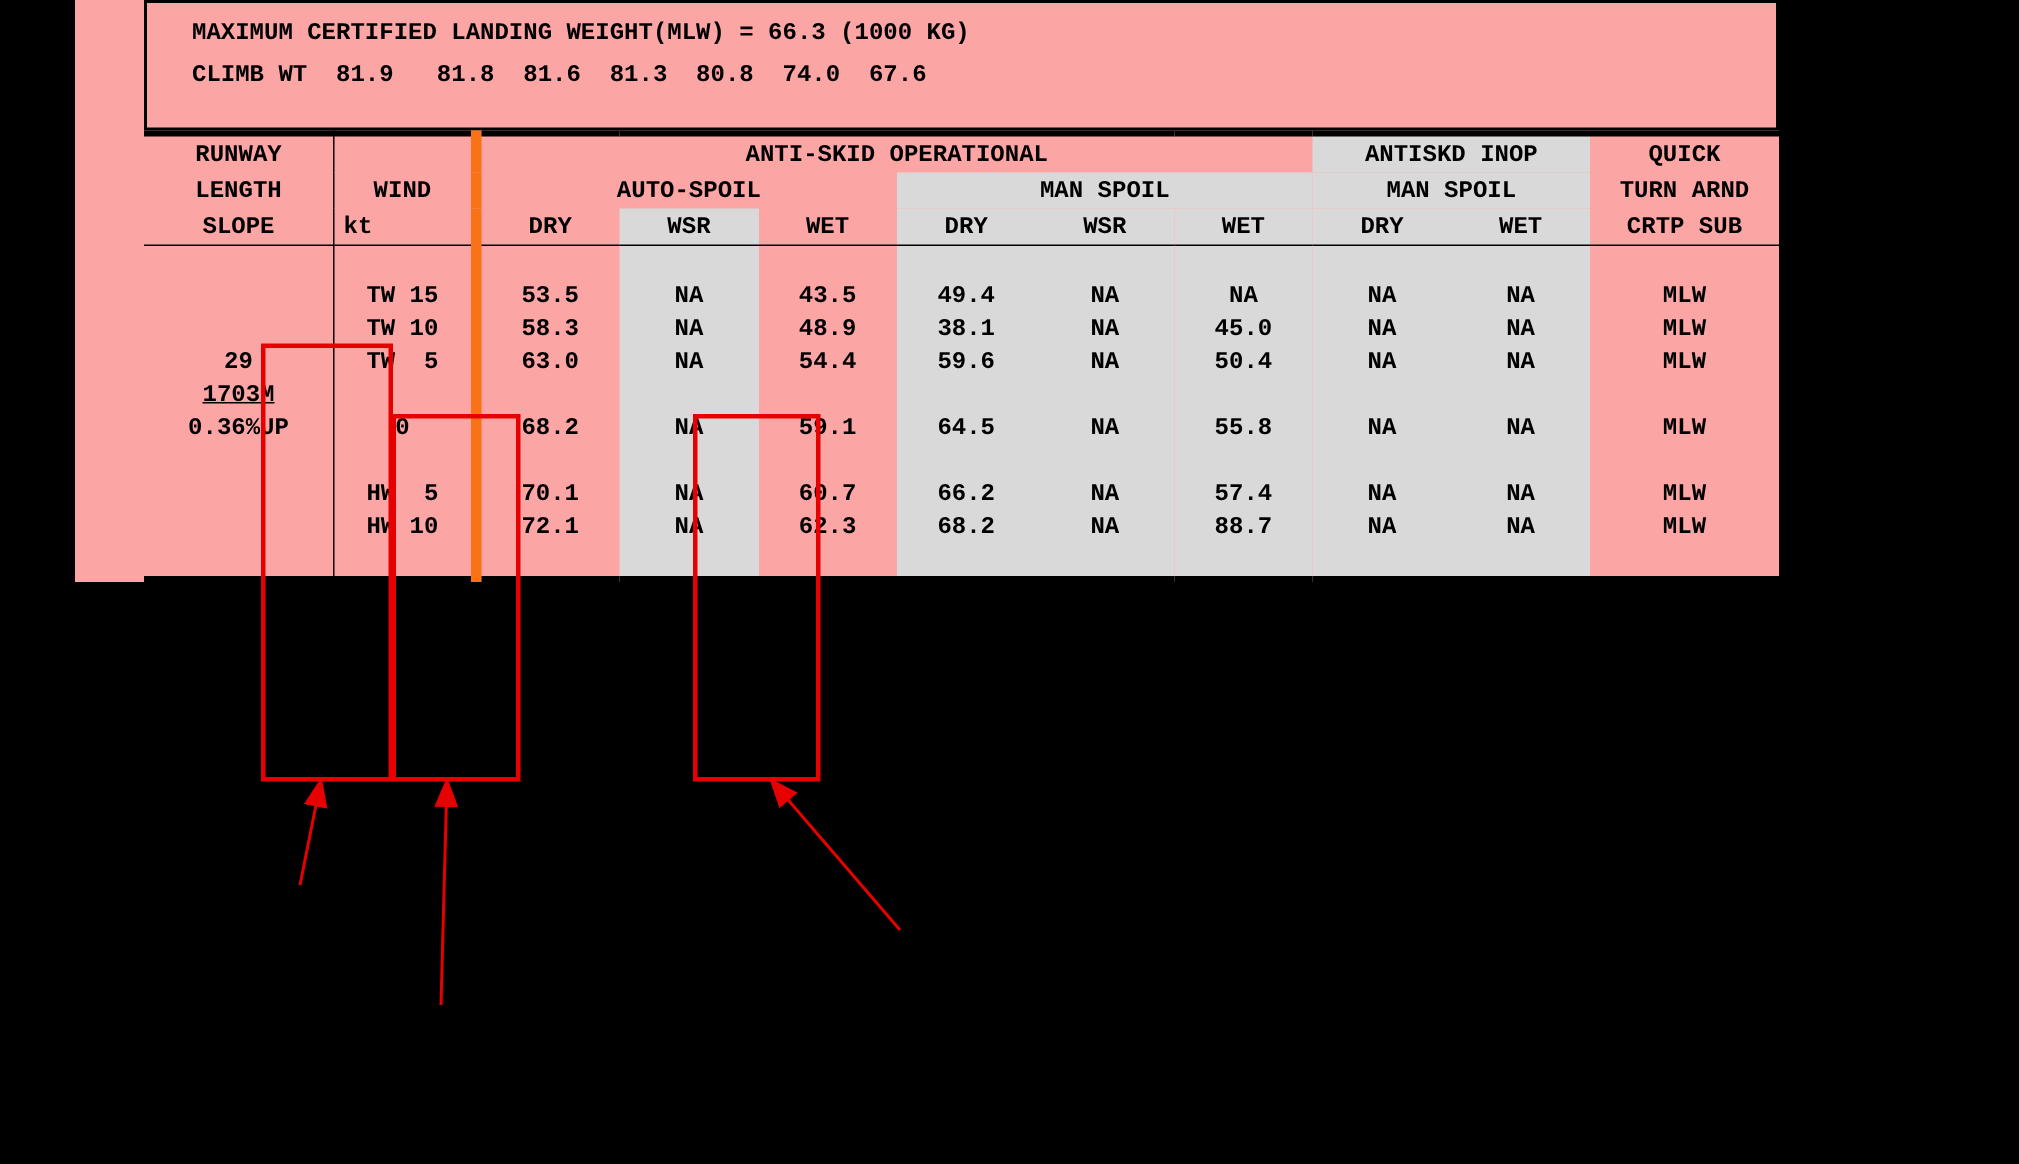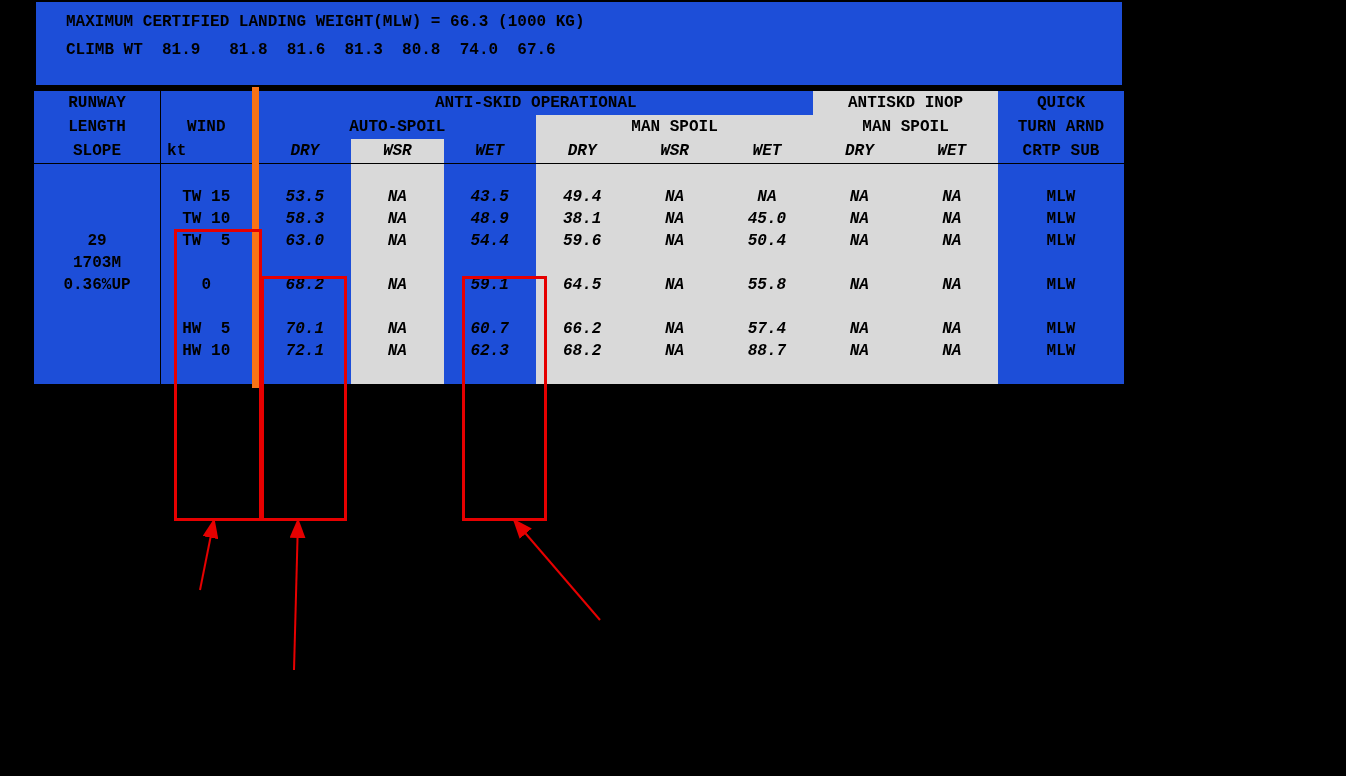--- a/index.html
+++ b/index.html
@@ -10,24 +10,25 @@
     font-size: 16px;
     color: #000;
   }
   .page {
     position: relative;
     width: 1346px;
     height: 776px;
   }
   .sheet {
     position: absolute;
-    left: 34px;
+    left: 50px;
     top: 0;
     width: 1090px;
-    background: #1d4ed8;
+    background: #fca5a5;
+    padding-left: 46px;
   }
   .header-box {
     border: 2px solid #000;
     padding: 10px 30px 12px 30px;
     font-weight: bold;
     line-height: 1.35;
   }
   .header-line { white-space: pre; }
   .header-gap { height: 6px; }
 
@@ -42,21 +43,21 @@
     font-family: "Courier New", Courier, monospace;
     font-weight: bold;
     font-size: 16px;
     text-align: center;
     padding: 0;
     height: 22px;
     line-height: 22px;
   }
   .col-rwy { width: 120px; border-right: 1px solid #000; margin-top: 28px; }
   .col-wind { width: 80px; border-right: 7px solid #f97316; }
-  .col-data  { width: 88px; font-style: italic; }
+  .col-data  { width: 88px; }
   .col-crtp  { width: 120px; }
   .shade { background: #d9d9d9; }
   .row-divider td { border-bottom: 1px solid #000; }
   .lbl-left  { text-align: left; padding-left: 24px; }
   .wind-right{ text-align: right; padding-right: 6px; white-space: pre; }
   .rwy-num   { text-align:left; padding-left:12px; font-family: Arial, sans-serif; font-size: 24px; font-weight: 900; }
   .rwy-small { text-align:left; padding-left:12px; font-family: Arial, sans-serif; font-size: 15px; font-weight: 400; }
   .hdr-row td { height: 24px; line-height: 24px; }
 
   
@@ -165,21 +166,21 @@
         <td class="col-data">63.0</td>
         <td class="col-data shade">NA</td>
         <td class="col-data">54.4</td>
         <td class="col-data shade">59.6</td>
         <td class="col-data shade">NA</td>
         <td class="col-data shade">50.4</td>
         <td class="col-data shade">NA</td>
         <td class="col-data shade">NA</td>
         <td class="col-crtp">MLW</td>
       </tr>
-      <tr style="height:10px;">
+      <tr style="height:10px;text-decoration:underline;">
             <td class="col-rwy rwy-small">1703M</td>
             <td class="col-wind"></td>
             <td></td>
             <td class="shade"></td>
             <td></td>
             <td class="shade"></td>
             <td class="shade"></td>
             <td class="shade"></td>
             <td class="shade"></td>
             <td class="shade"></td>

